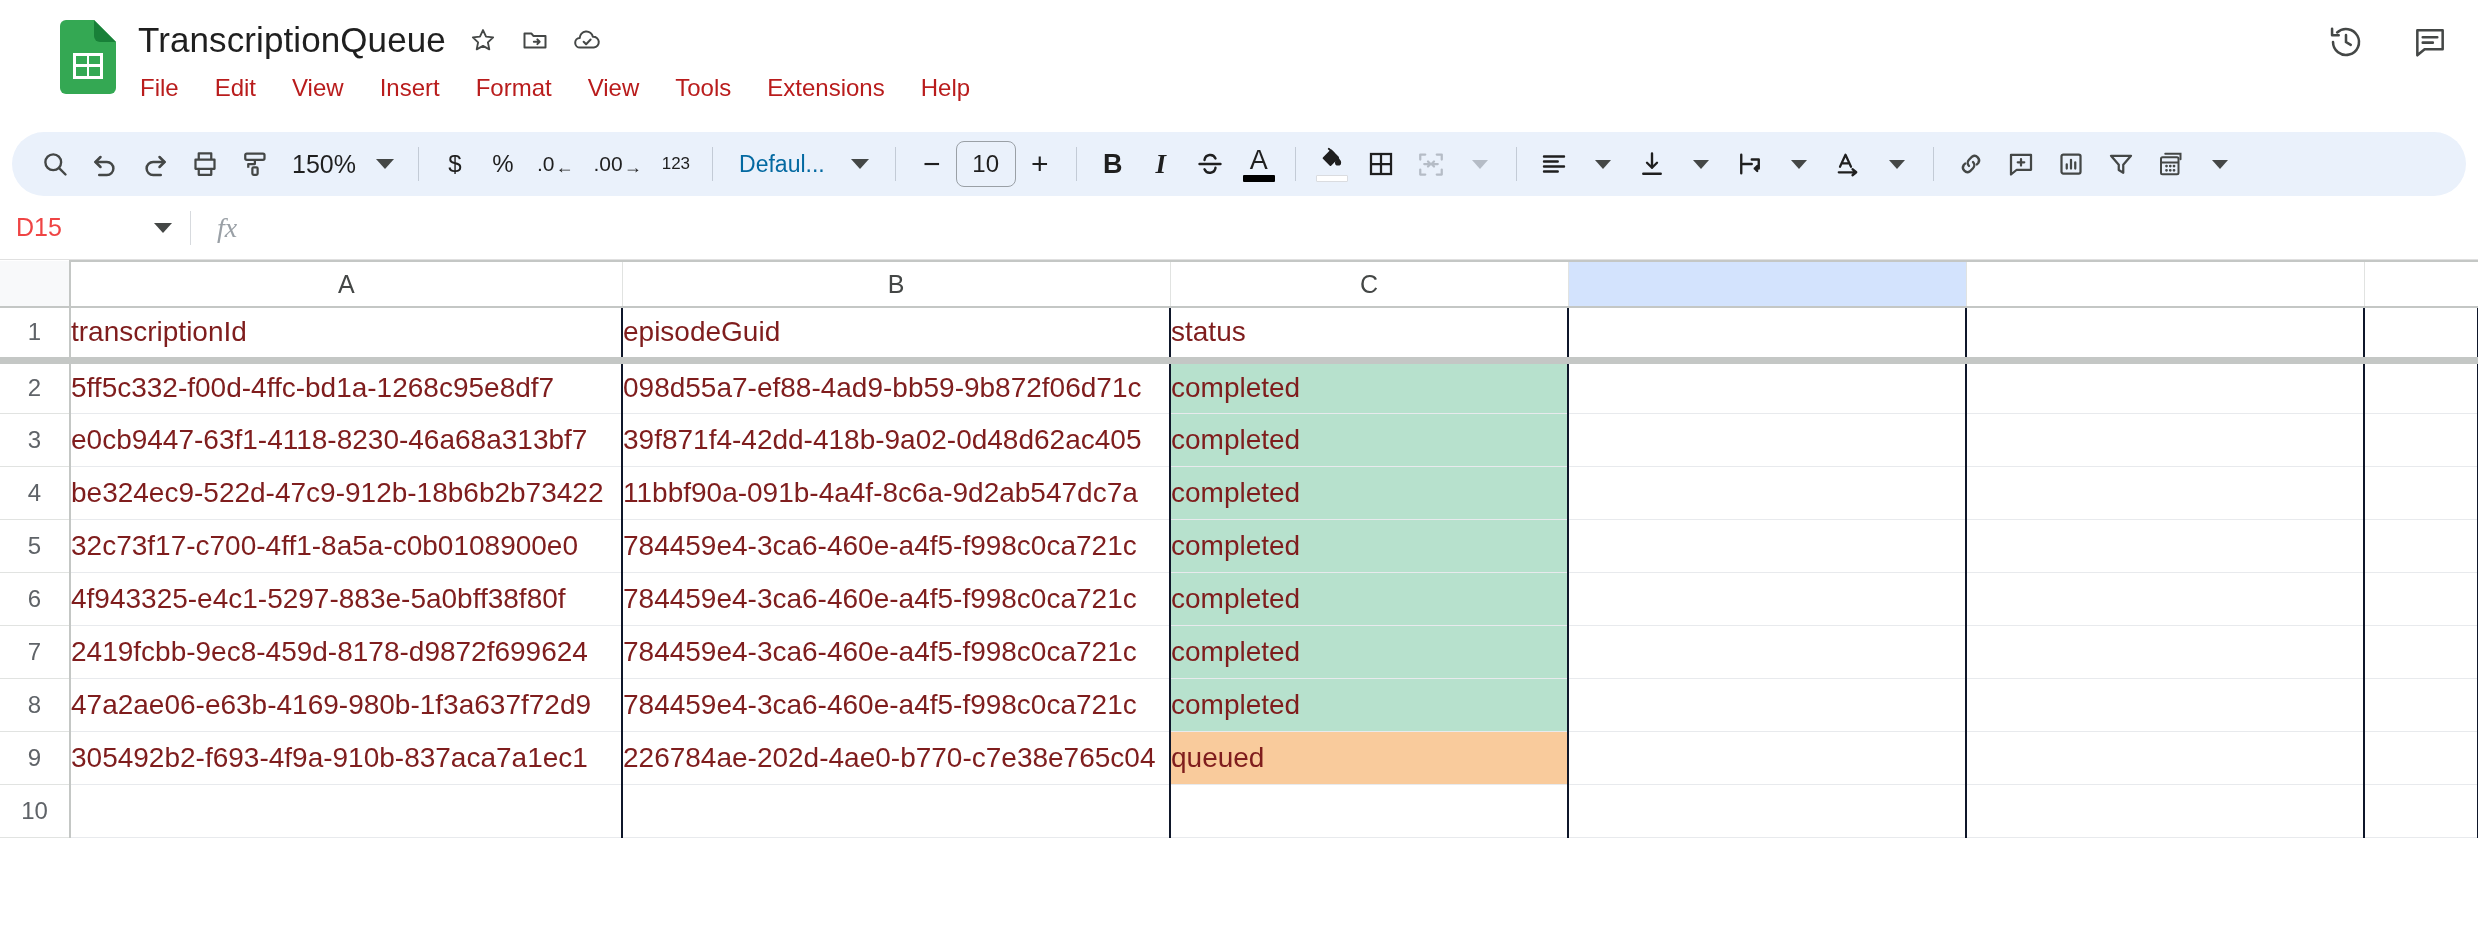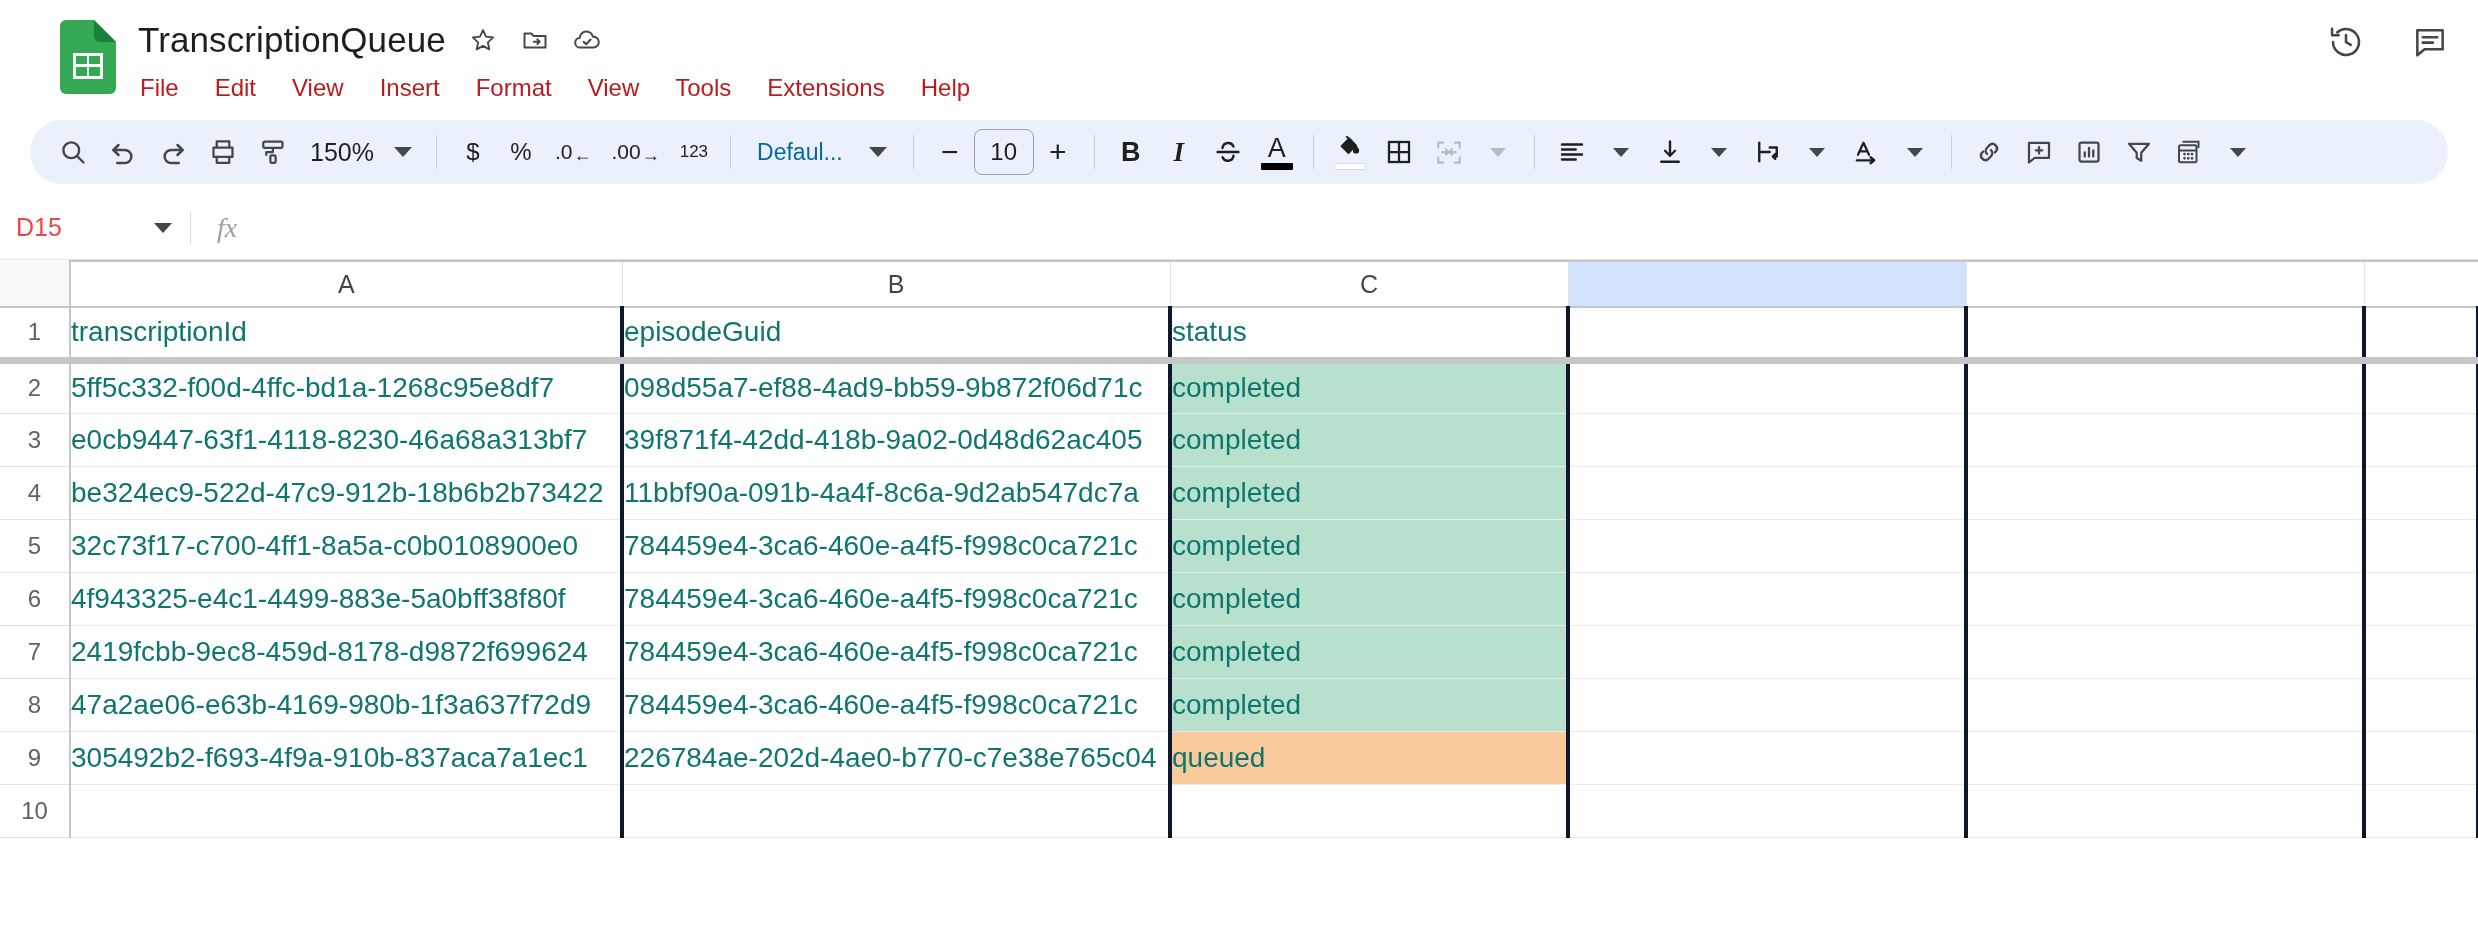--- a/index.html
+++ b/index.html
@@ -80,23 +80,23 @@
     color: #444746;
     display: inline-flex;
     align-items: center;
     justify-content: center;
     cursor: pointer;
   }
 
   
   .toolbar-wrap {
     height: 76px;
-    padding: 0 30px;
-    display: flex;
-    align-items: flex-start;
+    padding: 0 12px;
+    display: flex;
+    align-items: flex-end;
   }
   .toolbar {
     background: #eaf1fb;
     border-radius: 38px;
     height: 64px;
     flex: 1 1 auto;
     display: flex;
     align-items: center;
     padding: 0 18px;
     gap: 0px;
@@ -258,24 +258,24 @@
     border-right: 2px solid #c4c7c5;
     border-bottom: 1px solid #e1e3e1;
     text-align: center;
     font-size: 24px;
     color: #5f6368;
     cursor: pointer;
     vertical-align: middle;
   }
   .cell {
     height: 53px;
-    border-right: 4px solid #0f172a;
+    border-right: 2px solid #0f172a;
     border-bottom: 1px solid #e8eaed;
     font-size: 28px;
-    color: #0f766e;
+    color: #7f1d1d;
     padding: 0 0 0 12px;
     vertical-align: middle;
     white-space: nowrap;
     overflow: hidden;
     cursor: cell;
     background: #ffffff;
   }
   tr.frozen-row .cell,
   tr.frozen-row .rowhead {
     border-bottom: 7px solid #c4c7c5;
@@ -644,21 +644,21 @@
         <td class="cell">32c73f17-c700-4ff1-8a5a-c0b0108900e0</td>
         <td class="cell">784459e4-3ca6-460e-a4f5-f998c0ca721c</td>
         <td class="cell status-cell" style="background-color: rgb(183, 225, 205);">completed</td>
         <td class="cell"></td>
         <td class="cell"></td>
         <td class="cell"></td>
       </tr>
 
       <tr>
         <td class="rowhead">6</td>
-        <td class="cell">4f943325-e4c1-4499-883e-5a0bff38f80f</td>
+        <td class="cell">4f943325-e4c1-5297-883e-5a0bff38f80f</td>
         <td class="cell">784459e4-3ca6-460e-a4f5-f998c0ca721c</td>
         <td class="cell status-cell" style="background-color: rgb(183, 225, 205);">completed</td>
         <td class="cell"></td>
         <td class="cell"></td>
         <td class="cell"></td>
       </tr>
 
       <tr>
         <td class="rowhead">7</td>
         <td class="cell">2419fcbb-9ec8-459d-8178-d9872f699624</td>

